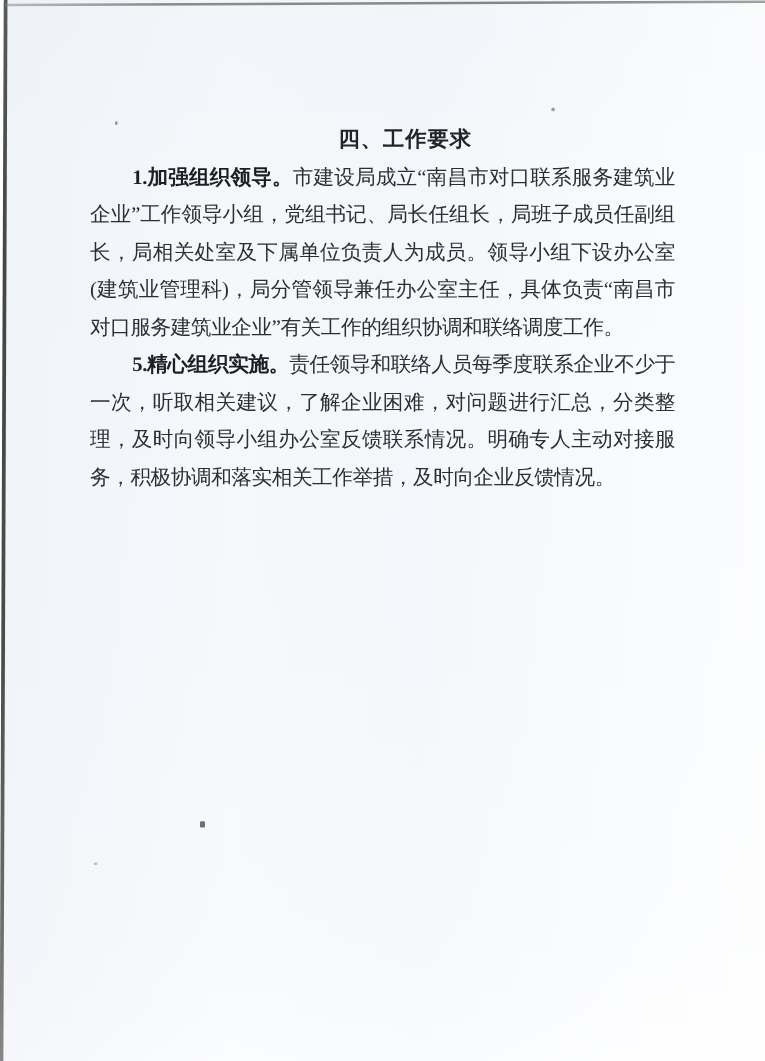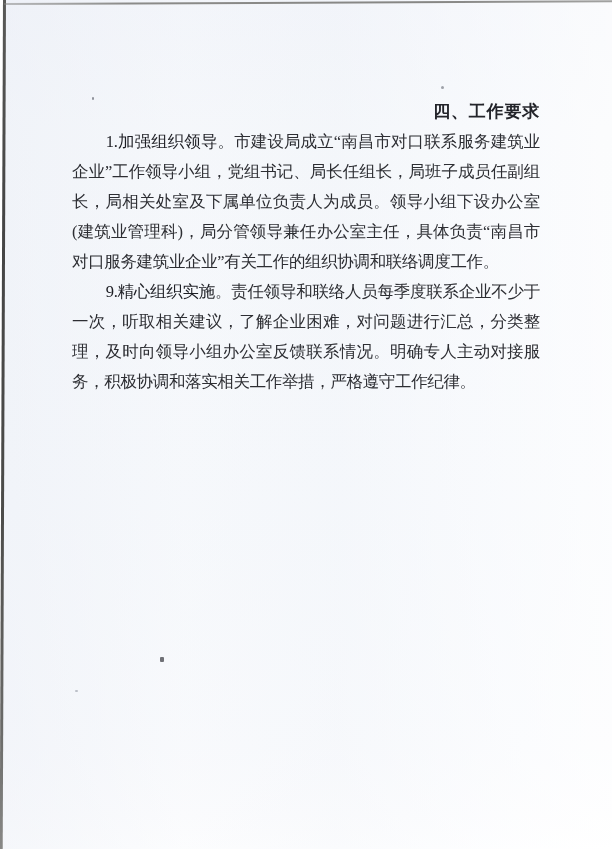--- a/index.html
+++ b/index.html
@@ -57,28 +57,28 @@
     letter-spacing: -0.35px;
     color: #2d2e33;
     text-align: justify;
   }
   .heading {
     font-weight: bold;
     font-size: 17px;
     letter-spacing: 0.8px;
     color: #23242a;
     text-indent: 2.15em;
-    text-align: right;
+    text-align: center;
   }
   .para {
     margin: 0;
     text-indent: 2.05em;
   }
   .lead {
-    font-weight: normal;
+    font-weight: bold;
     color: #1d1e24;
   }
   .speck {
     position: absolute;
     display: block;
   }
   .speck.s1 { left: 160px; top: 657px; width: 4px; height: 5px; background: #6f7076; border-radius: 1px; }
   .speck.s2 { left: 75px;  top: 690px; width: 3px; height: 2px; background: #bcc0c8; border-radius: 1px; }
   .speck.s3 { left: 441px; top: 86px;  width: 3px; height: 3px; background: #9ea1a9; border-radius: 50%; }
   .speck.s4 { left: 92px;  top: 97px;  width: 2px; height: 3px; background: #90939b; border-radius: 1px; }
@@ -91,21 +91,21 @@
   <span class="edge-left-white"></span>
   <span class="edge-left"></span>
   <span class="edge-top"></span>
 
   <div class="content">
 
     <div class="heading">四、工作要求</div>
 
     <p class="para"><b class="lead">1.加强组织领导。</b><span>市建设局成立“南昌市对口联系服务建筑业企业”工作领导小组，党组书记、局长任组长，局班子成员任副组长，局相关处室及下属单位负责人为成员。领导小组下设办公室(建筑业管理科)，局分管领导兼任办公室主任，具体负责“南昌市对口服务建筑业企业”有关工作的组织协调和联络调度工作。</span></p>
 
-    <p class="para"><b class="lead">9.精心组织实施。</b><span>责任领导和联络人员每季度联系企业不少于一次，听取相关建议，了解企业困难，对问题进行汇总，分类整理，及时向领导小组办公室反馈联系情况。明确专人主动对接服务，积极协调和落实相关工作举措，严格遵守工作纪律。</span></p>
+    <p class="para"><b class="lead">5.精心组织实施。</b><span>责任领导和联络人员每季度联系企业不少于一次，听取相关建议，了解企业困难，对问题进行汇总，分类整理，及时向领导小组办公室反馈联系情况。明确专人主动对接服务，积极协调和落实相关工作举措，及时向企业反馈情况。</span></p>
 
 
 
   </div>
 
   <i class="speck s1"></i>
   <i class="speck s2"></i>
   <i class="speck s3"></i>
   <i class="speck s4"></i>
 

